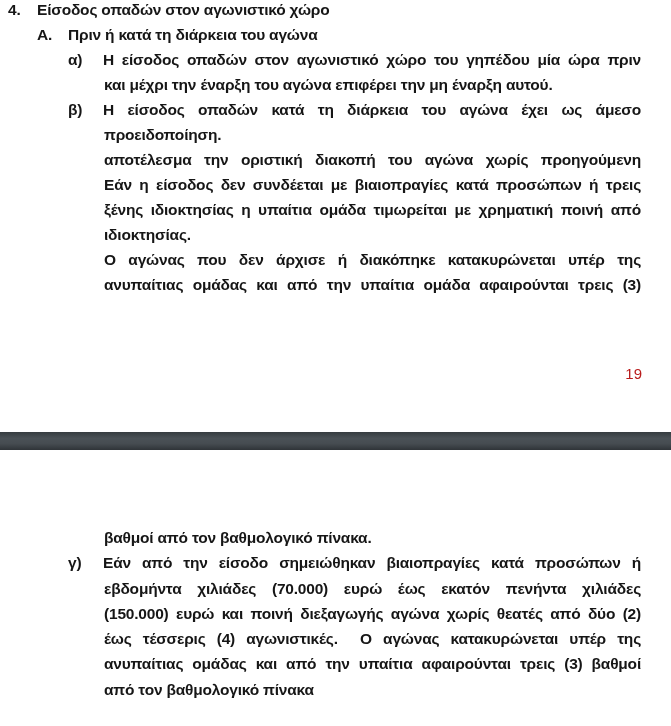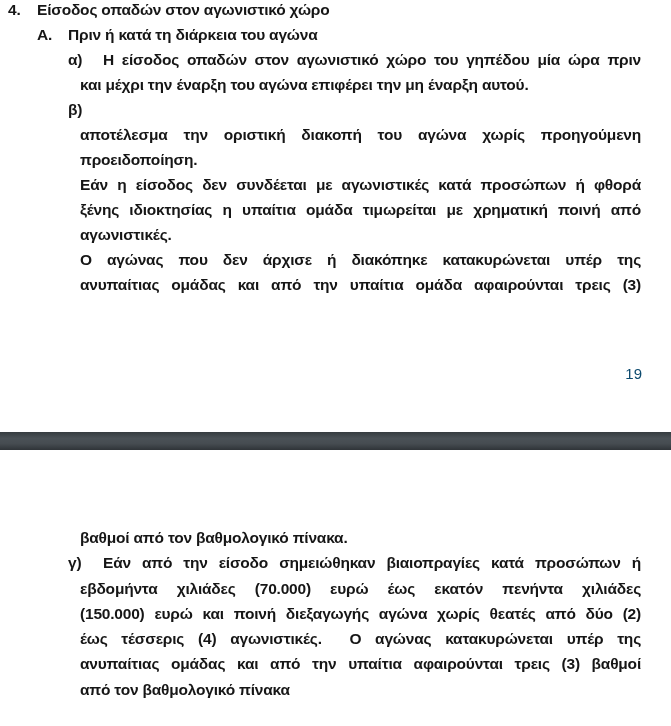--- a/index.html
+++ b/index.html
@@ -23,35 +23,35 @@
     font-size: 15.5px;
     font-weight: 700;
     letter-spacing: -0.2px;
     padding-right: 30px;
     overflow: hidden;
     white-space: pre-wrap;
   }
   .line.h1   { padding-left: 37px; }
   .line.h2   { padding-left: 68px; }
   .line.item { padding-left: 103px; }
-  .line.cont { padding-left: 80px; }
+  .line.cont { padding-left: 104px; }
   .line.just { text-align: justify; text-align-last: justify; }
   .marker { position: absolute; }
   .h1 .marker   { left: 8px; }
   .h2 .marker   { left: 37px; }
   .item .marker { left: 68px; }
 
   .page-top { position: absolute; top: -3px; left: 0; width: 671px; }
 
   .page-number {
     position: absolute;
     top: 368px; right: 29px;
     font-size: 15px;
     font-weight: 400;
-    color: #0c4a6e;
+    color: #b91c1c;
   }
 
   .page-separator {
     position: absolute;
     top: 432px; left: 0;
     width: 671px; height: 18px;
     background: linear-gradient(180deg, #363c40 0%, #4a5156 35%, #464c51 65%, #2f3438 100%);
   }
 
   .page-bottom { position: absolute; top: 525px; left: 0; width: 671px; }
@@ -61,26 +61,26 @@
 <body>
 
 <div class="viewport">
 
   <section class="page-top">
     <div class="lines">
         <div class="line h1"><span class="marker">4.</span><span>Είσοδος οπαδών στον αγωνιστικό χώρο</span></div>
         <div class="line h2"><span class="marker">Α.</span><span>Πριν ή κατά τη διάρκεια του αγώνα</span></div>
         <div class="line item just"><span class="marker">α)</span><span>Η είσοδος οπαδών στον αγωνιστικό χώρο του γηπέδου μία ώρα πριν</span></div>
         <div class="line cont"><span>και μέχρι την έναρξη του αγώνα επιφέρει την μη έναρξη αυτού.</span></div>
-        <div class="line item just"><span class="marker">β)</span></div>
+        <div class="line item just"><span class="marker">β)</span><span>Η είσοδος οπαδών κατά τη διάρκεια του αγώνα έχει ως άμεσο</span></div>
+        <div class="line cont"><span>προειδοποίηση.</span></div>
         <div class="line cont just"><span>αποτέλεσμα την οριστική διακοπή του αγώνα χωρίς προηγούμενη</span></div>
-        <div class="line cont"><span>προειδοποίηση.</span></div>
-        <div class="line cont just"><span>Εάν η είσοδος δεν συνδέεται με αγωνιστικές κατά προσώπων ή φθορά</span></div>
+        <div class="line cont just"><span>Εάν η είσοδος δεν συνδέεται με βιαιοπραγίες κατά προσώπων ή τρεις</span></div>
         <div class="line cont just"><span>ξένης ιδιοκτησίας η υπαίτια ομάδα τιμωρείται με χρηματική ποινή από</span></div>
-        <div class="line cont"><span>αγωνιστικές.</span></div>
+        <div class="line cont"><span>ιδιοκτησίας.</span></div>
         <div class="line cont just"><span>Ο αγώνας που δεν άρχισε ή διακόπηκε κατακυρώνεται υπέρ της</span></div>
         <div class="line cont just"><span>ανυπαίτιας ομάδας και από την υπαίτια ομάδα αφαιρούνται τρεις (3)</span></div>
       </div>
     <div class="page-number">19</div>
   </section>
 
   <div class="page-separator"></div>
 
   <section class="page-bottom">
     <div class="lines">

